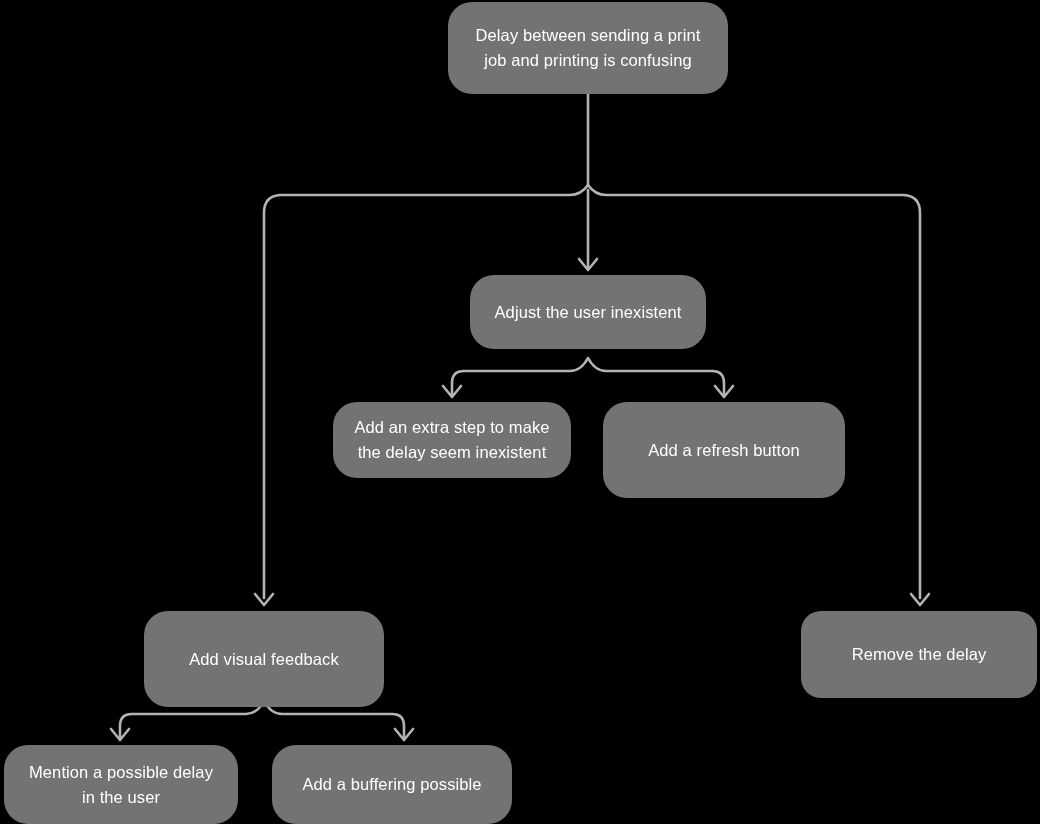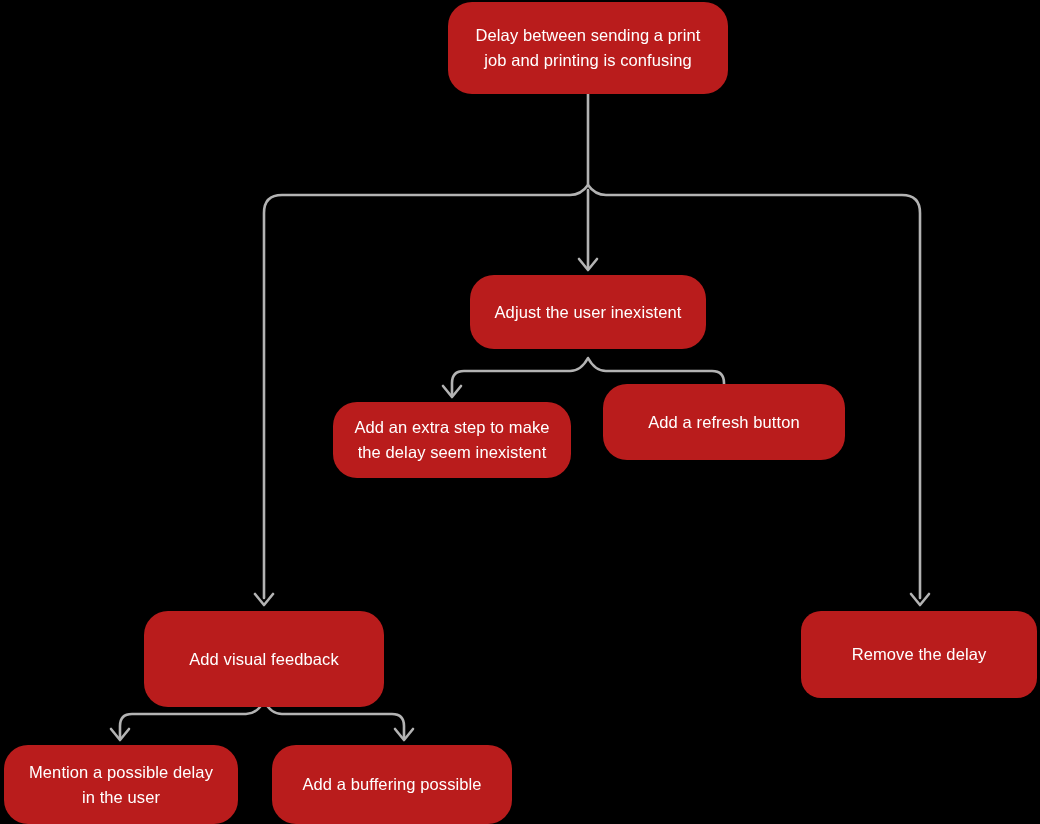--- a/index.html
+++ b/index.html
@@ -20,21 +20,21 @@
     position: absolute;
     left: 0;
     top: 0;
     width: 1040px;
     height: 824px;
     pointer-events: none;
   }
   .node {
     position: absolute;
     box-sizing: border-box;
-    background: #b91c1c;
+    background: #737373;
     border-radius: 24px;
     display: flex;
     align-items: center;
     justify-content: center;
     text-align: center;
     color: #FFFFFF;
     font-size: 16.5px;
     line-height: 25px;
     letter-spacing: 0.1px;
     padding: 6px 18px;
@@ -106,21 +106,21 @@
   </div>
 
   <div class="node" style="left:470px; top:275px; width:236px; height:74px;">
     <span class="label">Adjust the user inexistent</span>
   </div>
 
   <div class="node" style="left:333px; top:402px; width:238px; height:76px;">
     <span class="label">Add an extra step to make the delay seem inexistent</span>
   </div>
 
-  <div class="node" style="left:603px; top:384px; width:242px; height:76px;">
+  <div class="node" style="left:603px; top:402px; width:242px; height:96px;">
     <span class="label">Add a refresh button</span>
   </div>
 
   <div class="node" style="left:144px; top:611px; width:240px; height:96px;">
     <span class="label">Add visual feedback</span>
   </div>
 
   <div class="node" style="left:801px; top:611px; width:236px; height:87px;border-radius:20px;">
     <span class="label">Remove the delay</span>
   </div>

